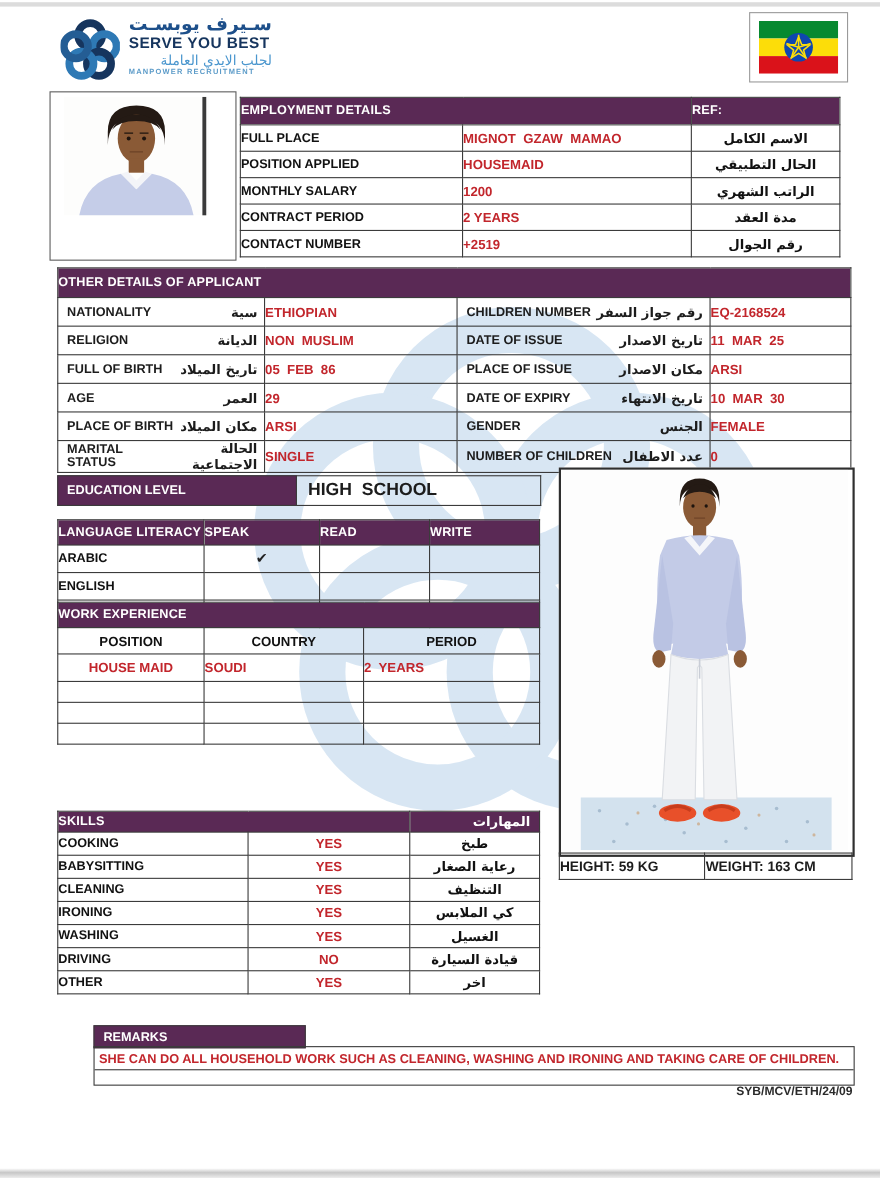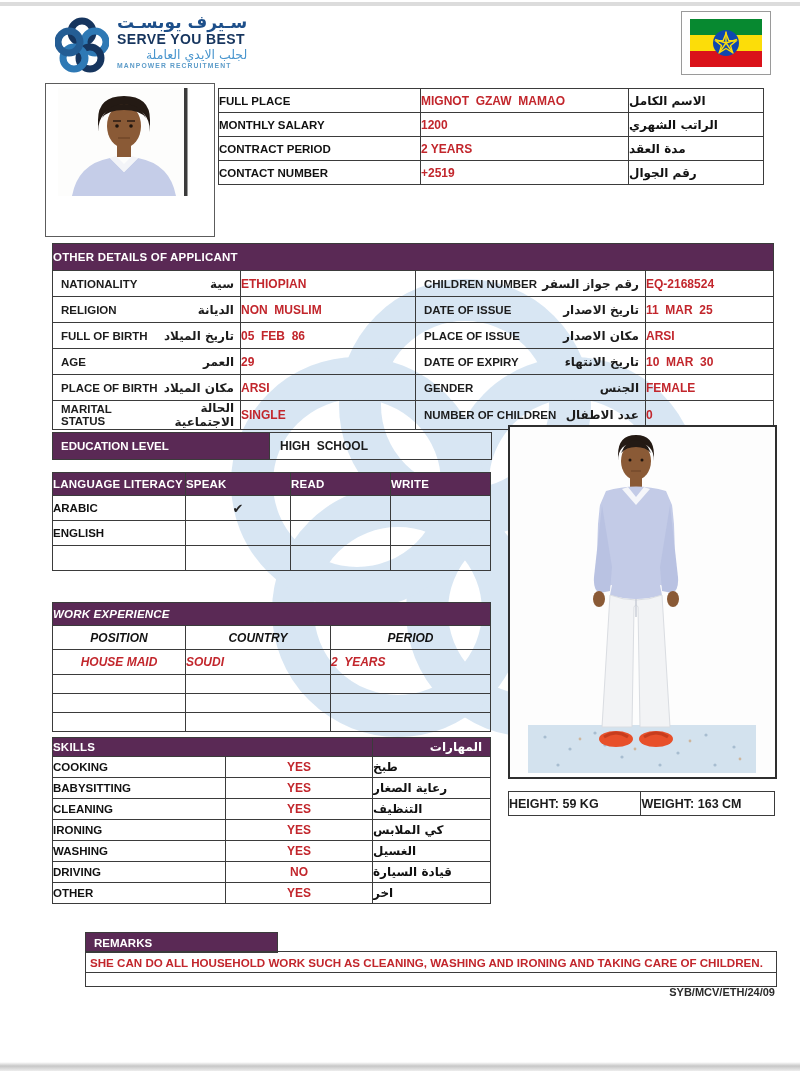--- a/index.html
+++ b/index.html
@@ -35,42 +35,42 @@
   .passport-box{position:absolute;left:45px;top:83px;width:168px;height:152px;border:1px solid #5c5c5c;background:#fff;z-index:2;}
   .passport-box svg{position:absolute;left:12px;top:4px;}
 
   
   table.t{border-collapse:collapse;table-layout:fixed;position:absolute;z-index:1;background:transparent;}
   table.t td{border:1px solid #3b3b3b;padding:0;vertical-align:middle;overflow:hidden;}
   td.hdr{background:#5a2955;color:#ffffff;font-weight:bold;font-size:11.5px;padding-left:8px;letter-spacing:.2px;}
   td.hdr.ar{text-align:right;padding-right:8px;font-size:12px;}
   td.lbl{font-weight:bold;font-size:11.5px;padding-left:8px;color:#111;}
   td.val{color:#c2262c;font-weight:bold;font-size:12px;padding-left:9px;white-space:pre;}
-  td.arcell{font-size:12px;text-align:left;padding-right:8px;color:#111;font-weight:bold;}
+  td.arcell{font-size:12px;text-align:center;padding-right:8px;color:#111;font-weight:bold;}
   td.combo{font-size:11.5px;margin-left:40px;}
   td.combo .inner{display:flex;justify-content:space-between;align-items:center;padding:0 6px 0 8px;}
   td.combo .en{font-weight:bold;}
   td.combo .arl{font-weight:bold;font-size:12px;}
   td.center{text-align:center;}
   td.colhdr{font-weight:bold;font-size:12px;text-align:center;color:#111;}
 
   .t-emp{left:218px;top:88px;width:545px;}
   .t-other{left:52px;top:243px;width:721px;}
   .edu-bar{position:absolute;left:52px;top:432px;z-index:1;display:flex;}
   .edu-hdr{width:208px;height:26px;background:#5a2955;color:#fff;font-weight:bold;font-size:11.5px;
     display:flex;align-items:center;padding-left:8px;border:1px solid #3b3b3b;}
   .edu-val{width:211px;height:26px;border:1px solid #3b3b3b;border-left:none;display:flex;align-items:center;
-    padding-left:10px;font-weight:bold;font-size:12px;white-space:pre;background:transparent;}
+    padding-left:10px;font-weight:bold;font-size:16px;white-space:pre;background:transparent;}
   .t-lang{left:52px;top:472px;width:438px;}
-  .t-work{left:52px;top:602px;width:438px;font-style:italic;}
+  .t-work{left:52px;top:547px;width:438px;}
   .t-skills{left:52px;top:737px;width:438px;}
 
   
   .body-photo-box{position:absolute;left:508px;top:425px;width:265px;height:350px;border:2px solid #2f2f2f;background:#fff;z-index:1;}
-  .t-hw{left:508px;top:791px;width:267px;}
+  .t-hw{left:508px;top:775px;width:267px;}
   .t-hw td{font-weight:bold;font-size:12.5px;padding-left:8px;}
 
   
   .remarks-hdr{position:absolute;left:85px;top:932px;width:183px;height:19px;background:#5a2955;color:#fff;
     font-weight:bold;font-size:11.5px;display:flex;align-items:center;padding-left:8px;border:1px solid #3b3b3b;z-index:1;}
   .remarks-box{position:absolute;left:85px;top:951px;width:690px;border:1px solid #3b3b3b;z-index:1;}
   .remarks-text{height:20px;border-bottom:1px solid #3b3b3b;display:flex;align-items:center;
     padding-left:4px;color:#c2262c;font-weight:bold;font-size:11.6px;white-space:nowrap;}
   .remarks-empty{height:13px;}
   .doc-code{position:absolute;left:85px;top:986px;width:690px;text-align:right;font-weight:bold;
@@ -147,24 +147,33 @@
     </svg>
   </div>
 
   <table class="t t-emp">
     <colgroup>
         <col style="width:202px">
         <col style="width:208px">
         <col style="width:135px">
       </colgroup>
     <tbody>
+        <tr style="height:25px">
+      <td class="hdr" colspan="2">EMPLOYMENT DETAILS</td>
+      <td class="hdr">REF:</td>
+    </tr>
     <tr style="height:24px">
       <td class="lbl">FULL PLACE</td>
       <td class="val">MIGNOT  GZAW  MAMAO</td>
       <td class="arcell ar">الاسم الكامل</td>
+    </tr>
+    <tr style="height:24px">
+      <td class="lbl">POSITION APPLIED</td>
+      <td class="val">HOUSEMAID</td>
+      <td class="arcell ar">الحال التطبيقي</td>
     </tr>
     <tr style="height:24px">
       <td class="lbl">MONTHLY SALARY</td>
       <td class="val">1200</td>
       <td class="arcell ar">الراتب الشهري</td>
     </tr>
     <tr style="height:24px">
       <td class="lbl">CONTRACT PERIOD</td>
       <td class="val">2 YEARS</td>
       <td class="arcell ar">مدة العقد</td>

